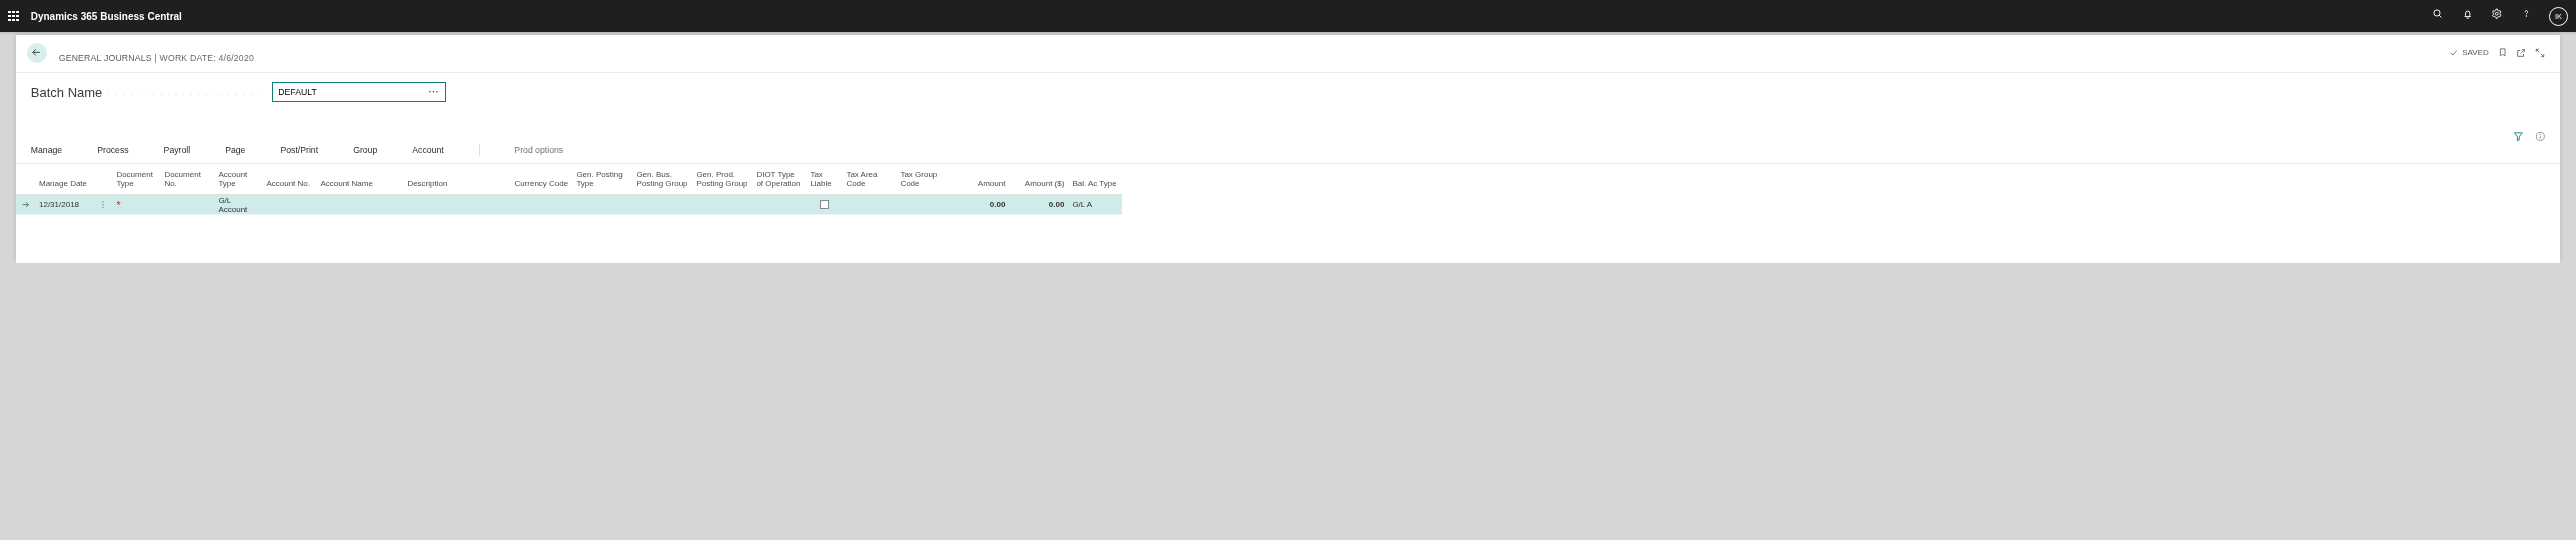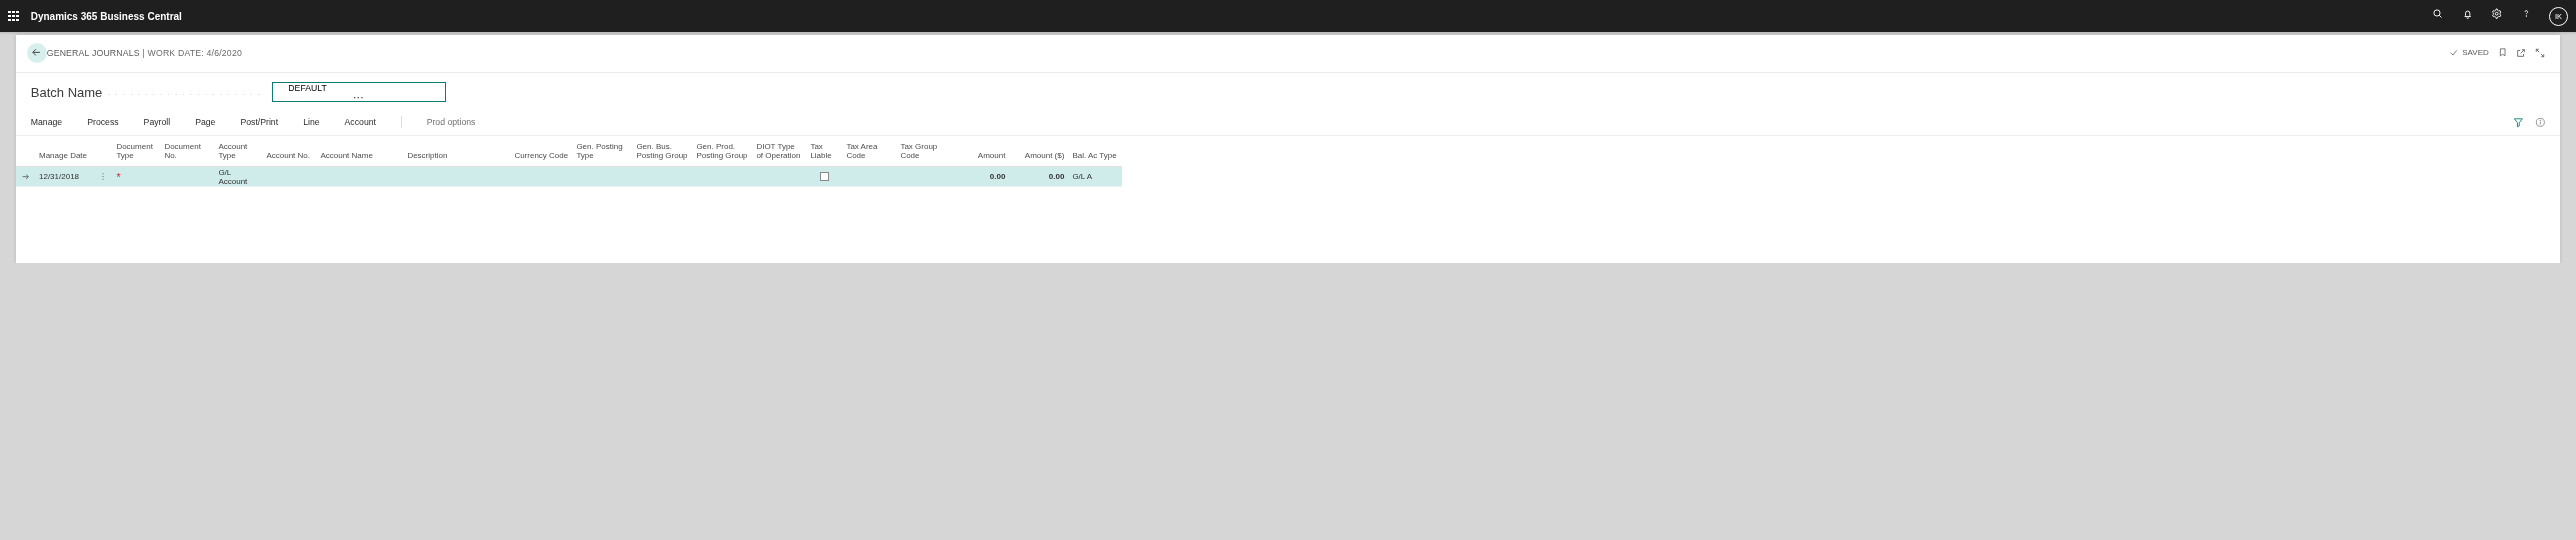--- a/index.html
+++ b/index.html
@@ -13,37 +13,37 @@
   .waffle { width: 10.7px; height: 10.7px; display: grid; grid-template-columns: repeat(3,2.7px); grid-template-rows: repeat(3,2.7px); gap: 1.3px; cursor: pointer; }
   .waffle span { background: #fff; width: 2.7px; height: 2.7px; }
   .app-title { font-size: 10px; font-weight: 600; }
   .topbar-right { display: flex; gap: 16px; }
   .topbar-right .icon-btn { cursor: pointer; display:flex; align-items:center; justify-content:center; width:13.4px; height:13.4px; }
   .avatar { width: 19px; height: 19px; border: 0.7px solid #fff; border-radius: 50%; display:flex; align-items:center; justify-content:center; font-size:7.4px; cursor:pointer; }
   .shadow-gap { height: 2.7px; background: linear-gradient(#bcbcbc,#d6d6d6); }
   .page { background: #fff; margin: 0 16px; min-height: 228px; position: relative; box-shadow: 0 0 4px rgba(0,0,0,0.15); }
   
   .header-row { display:flex; align-items:center; justify-content:space-between; padding: 8px 14.8px 9.4px 10.7px; border-bottom: 0.7px solid #eaeaea; }
-  .header-left { display:flex; align-items:center; }
+  .header-left { display:flex; align-items:flex-end; gap:12px; }
   .back-btn { width:20px; height:20px; border-radius:50%; background:#d7f0ee; display:flex; align-items:center; justify-content:center; cursor:pointer; }
   .crumb { font-size:8.7px; color:#595959; letter-spacing: 0.2px; }
   .crumb .thin { font-weight:400; color:#6a6a6a; }
   .header-right { display:flex; align-items:center; gap:9px; color:#595959; }
   .saved { display:flex; align-items:center; gap:4px; font-size:8px; color:#595959; }
   .hicon { cursor:pointer; display:flex; align-items:center; }
   
   .batch-row { display:flex; align-items:center; gap:10.7px; padding: 9.4px 14.8px 12px 14.8px; }
   .batch-label { font-size:13px; color:#3b3b3b; }
   .dots { color:#cfcfcf; letter-spacing: 1.3px; font-size:8px; margin-left:2.7px; }
-  .batch-input-wrap { display:flex; align-items:center; border:0.7px solid #0b7d76; height:20px; width:174px; padding:0 5.4px; justify-content:space-between;flex-direction:column; }
+  .batch-input-wrap { display:flex; align-items:center; border:0.7px solid #0b7d76; height:20px; width:174px; padding:0 5.4px; justify-content:space-between; }
   .batch-input { border:none; outline:none; font-size:8.7px; width: 141px; }
   .ellipsis-btn { cursor:pointer; color:#3b3b3b; font-weight:700; letter-spacing:0.7px; }
   
   .toolbar { display:flex; align-items:center; justify-content:space-between; padding: 0 14.8px 5.4px 14.8px; border-bottom:0.7px solid #eee; }
-  .toolbar-left { display:flex; align-items:center; gap:25px; color:#2b2b2b; font-size:8.7px; }
+  .toolbar-left { display:flex; align-items:center; gap:35px; color:#2b2b2b; font-size:8.7px;margin-top:28px; }
   .toolbar-left .tab { cursor:pointer; padding:2.7px 0; }
   .tb-sep { width:0.7px; height:12px; background:#ddd; }
   .more-opts { color:#707070; cursor:pointer; }
   .toolbar-right { display:flex; align-items:center; gap:10.7px; }
   .toolbar-right .ticon { cursor:pointer; color:#0b7d76; }
   
   .grid-wrap { overflow-x:auto; }
   .grid { display:grid; grid-template-columns: 19px 60px 17.4px 48px 54px 48px 54px 87px 107px 62px 60px 60px 60px 54px 36px 54px 54px 59px 59px 54px; font-size:8px; min-width:1047px; }
   .grid .hcell { padding:5.4px 4px; color:#4d4d4d; border-bottom:0.7px solid #e1e1e1; line-height:1.2; display:flex; align-items:flex-end; cursor:pointer; }
   .grid .hcell.right { justify-content:flex-end; }
@@ -160,21 +160,21 @@
     </div>
   </div>
 
   <div class="toolbar">
     <div class="toolbar-left">
       <span class="tab">Manage</span>
       <span class="tab">Process</span>
       <span class="tab">Payroll</span>
       <span class="tab">Page</span>
       <span class="tab">Post/Print</span>
-      <span class="tab">Line</span>
+      <span class="tab">Group</span>
       <span class="tab">Account</span>
       <span class="tb-sep"></span>
       <span class="more-opts">Prod options</span>
     </div>
     <div class="toolbar-right">
       <span class="ticon">
         <svg width="10.7" height="10.7" viewBox="0 0 24 24" fill="none" stroke="#0b7d76" stroke-width="2">
             <polygon points="3 4 21 4 14 13 14 20 10 22 10 13 3 4"></polygon>
           </svg>
       </span>

